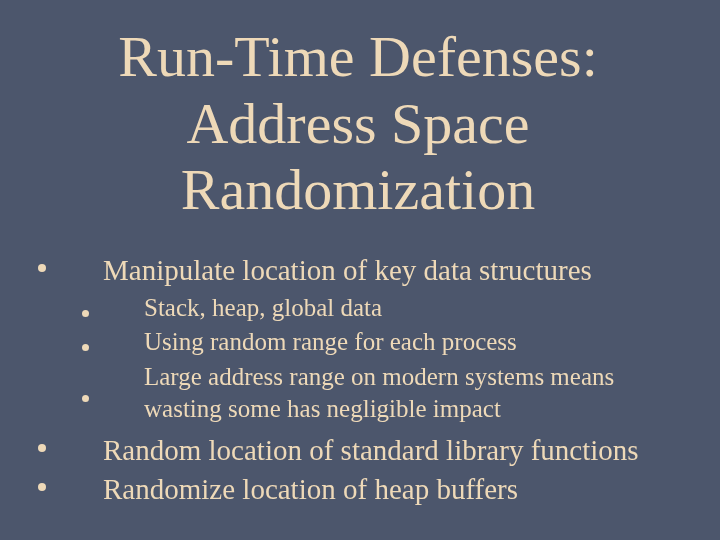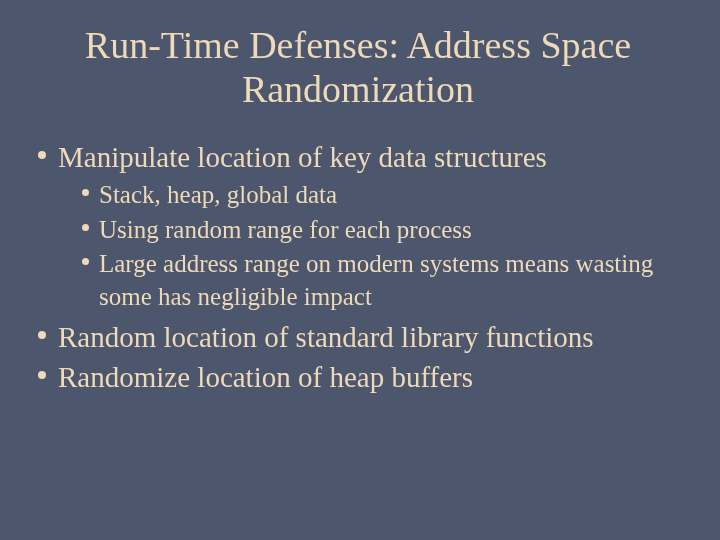--- a/index.html
+++ b/index.html
@@ -5,31 +5,32 @@
   * { margin: 0; padding: 0; box-sizing: border-box; }
   html, body { width: 720px; height: 540px; }
   body {
     background: #4c566c;
     font-family: Georgia, 'Times New Roman', serif;
     padding: 24px 36px 24px 32px;
     overflow: hidden;
   }
   .title {
     color: #eed9b8;
-    font-size: 38px;
+    font-size: 58px;
     line-height: 1.15;
     text-align: center;
     margin-bottom: 28px;
     font-weight: normal;
   }
   ul { list-style: none; }
   .bullet-row {
     display: flex;
     align-items: flex-start;
     margin-bottom: 4px;
+    gap: 45px;
   }
   .dot {
     width: 8px;
     height: 8px;
     border-radius: 50%;
     background: #eed9b8;
     flex-shrink: 0;
     margin-top: 12px;
     margin-right: 12px;
   }
@@ -44,21 +45,21 @@
     font-size: 29px;
     line-height: 1.3;
   }
   .level1-row { margin-left: 6px; margin-bottom: 2px; }
   .level2 {
     color: #eed9b8;
     font-size: 25px;
     line-height: 1.3;
   }
   .sublist { margin-left: 50px; margin-top: 2px; margin-bottom: 6px; }
-  .sublist .bullet-row { margin-bottom: 2px; }
+  .sublist .bullet-row { margin-bottom: 2px; align-items: center; }
 </style>
 </head>
 <body>
 
 <h1 class="title">Run-Time Defenses: Address Space Randomization</h1>
 
 <ul>
 
   <li class="bullet-row level1-row">
     <span class="dot"></span>

